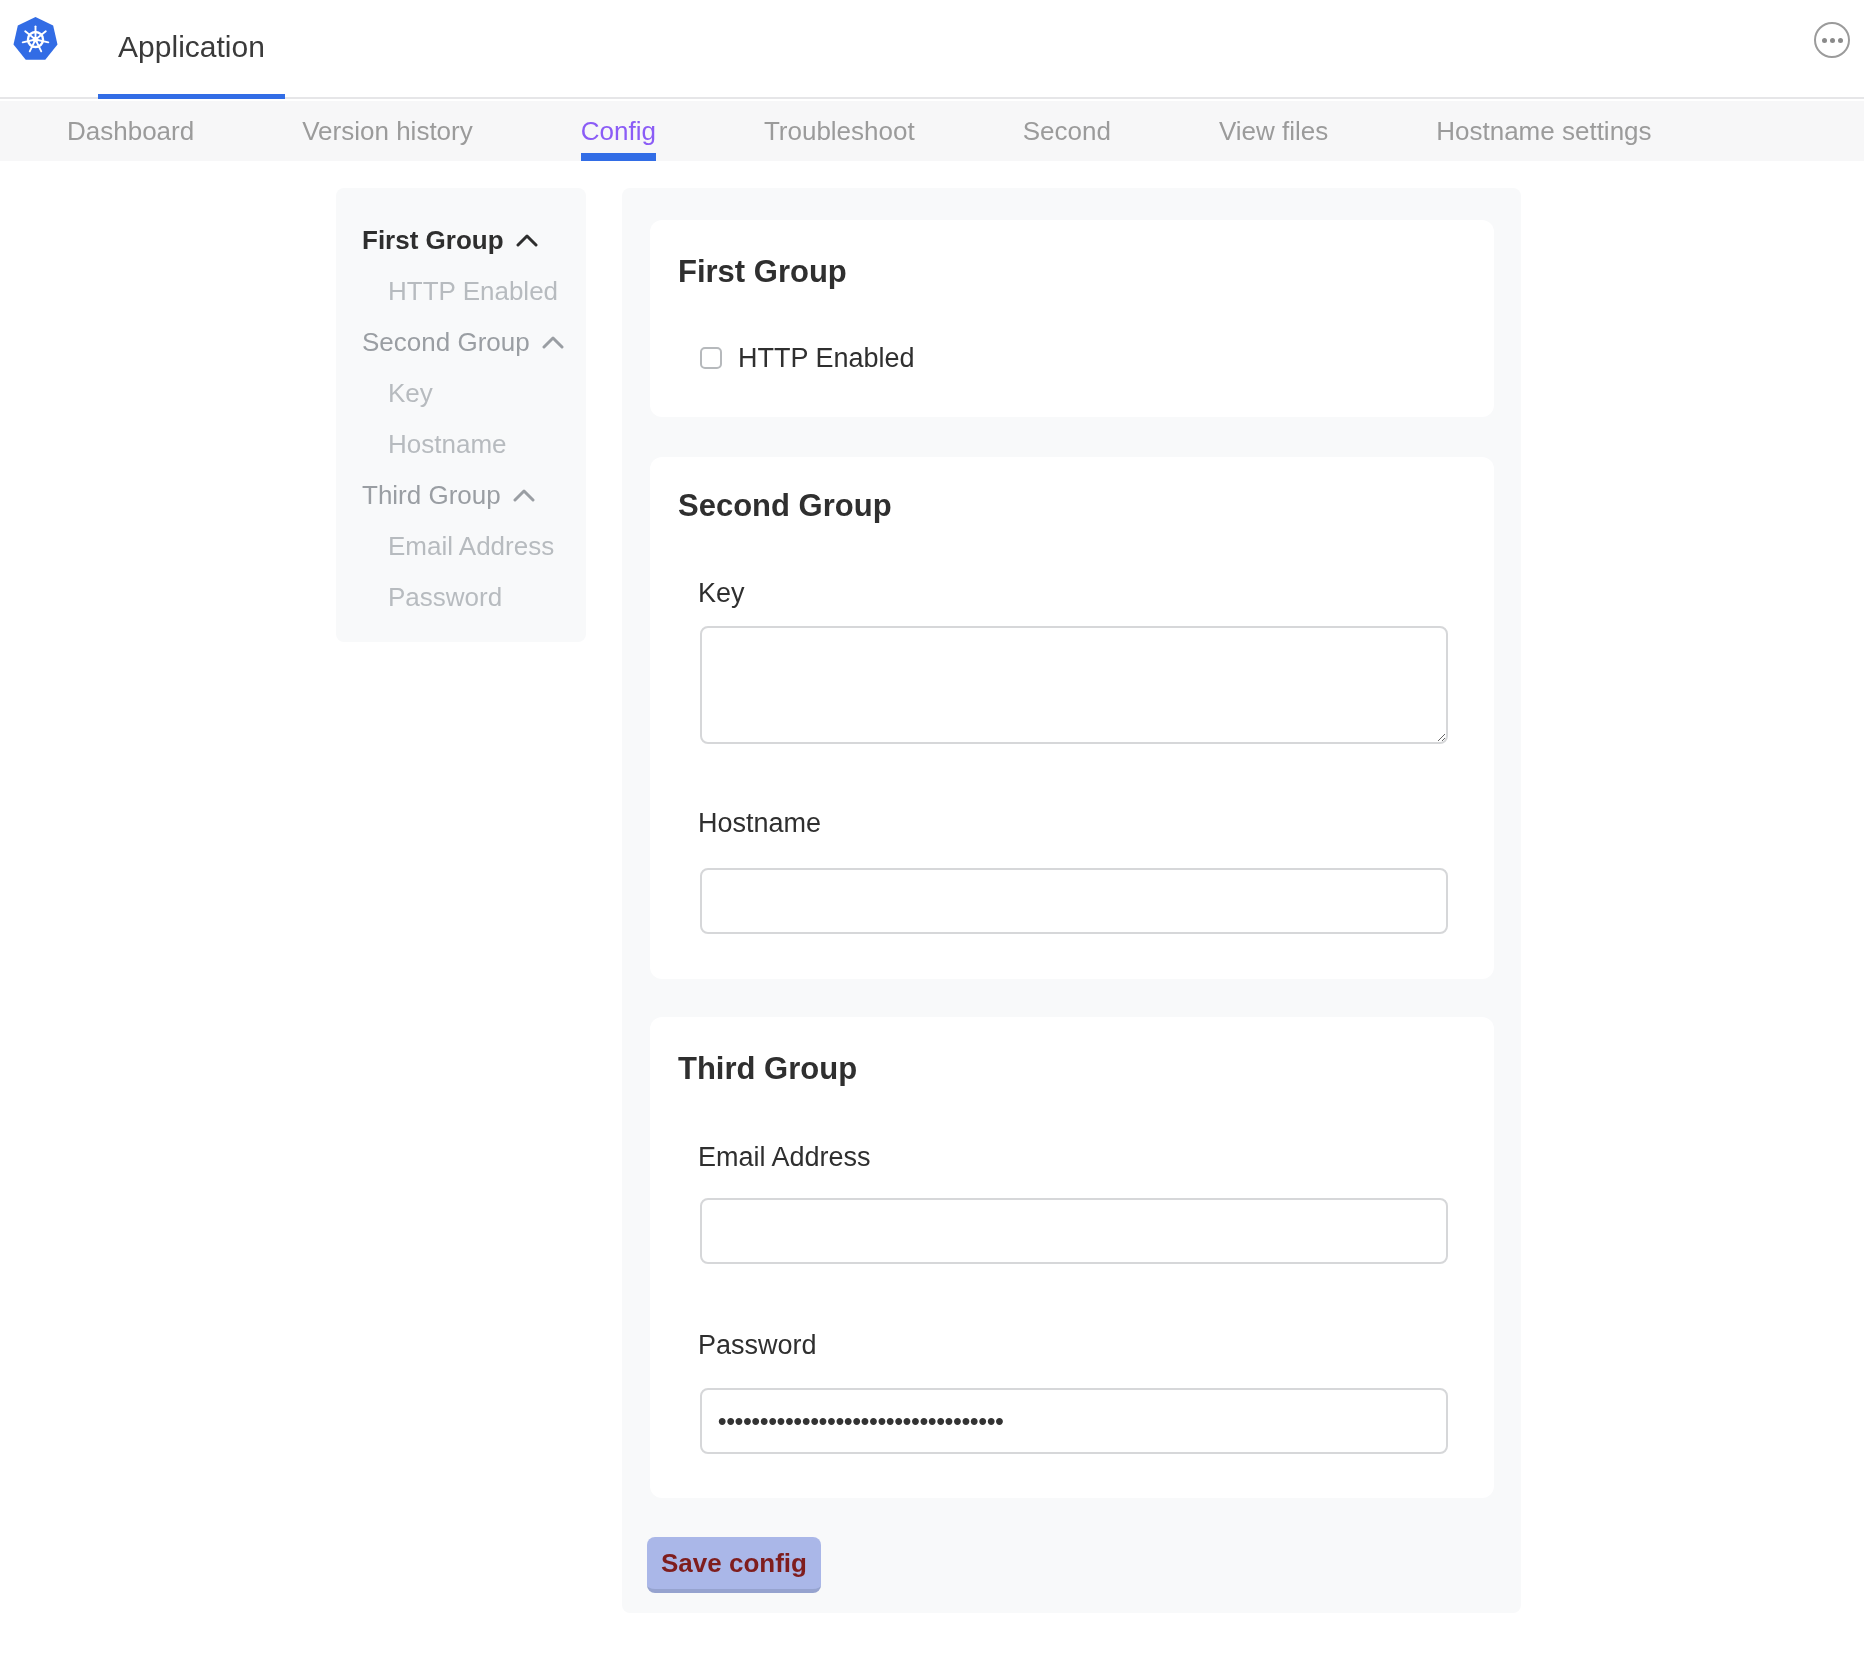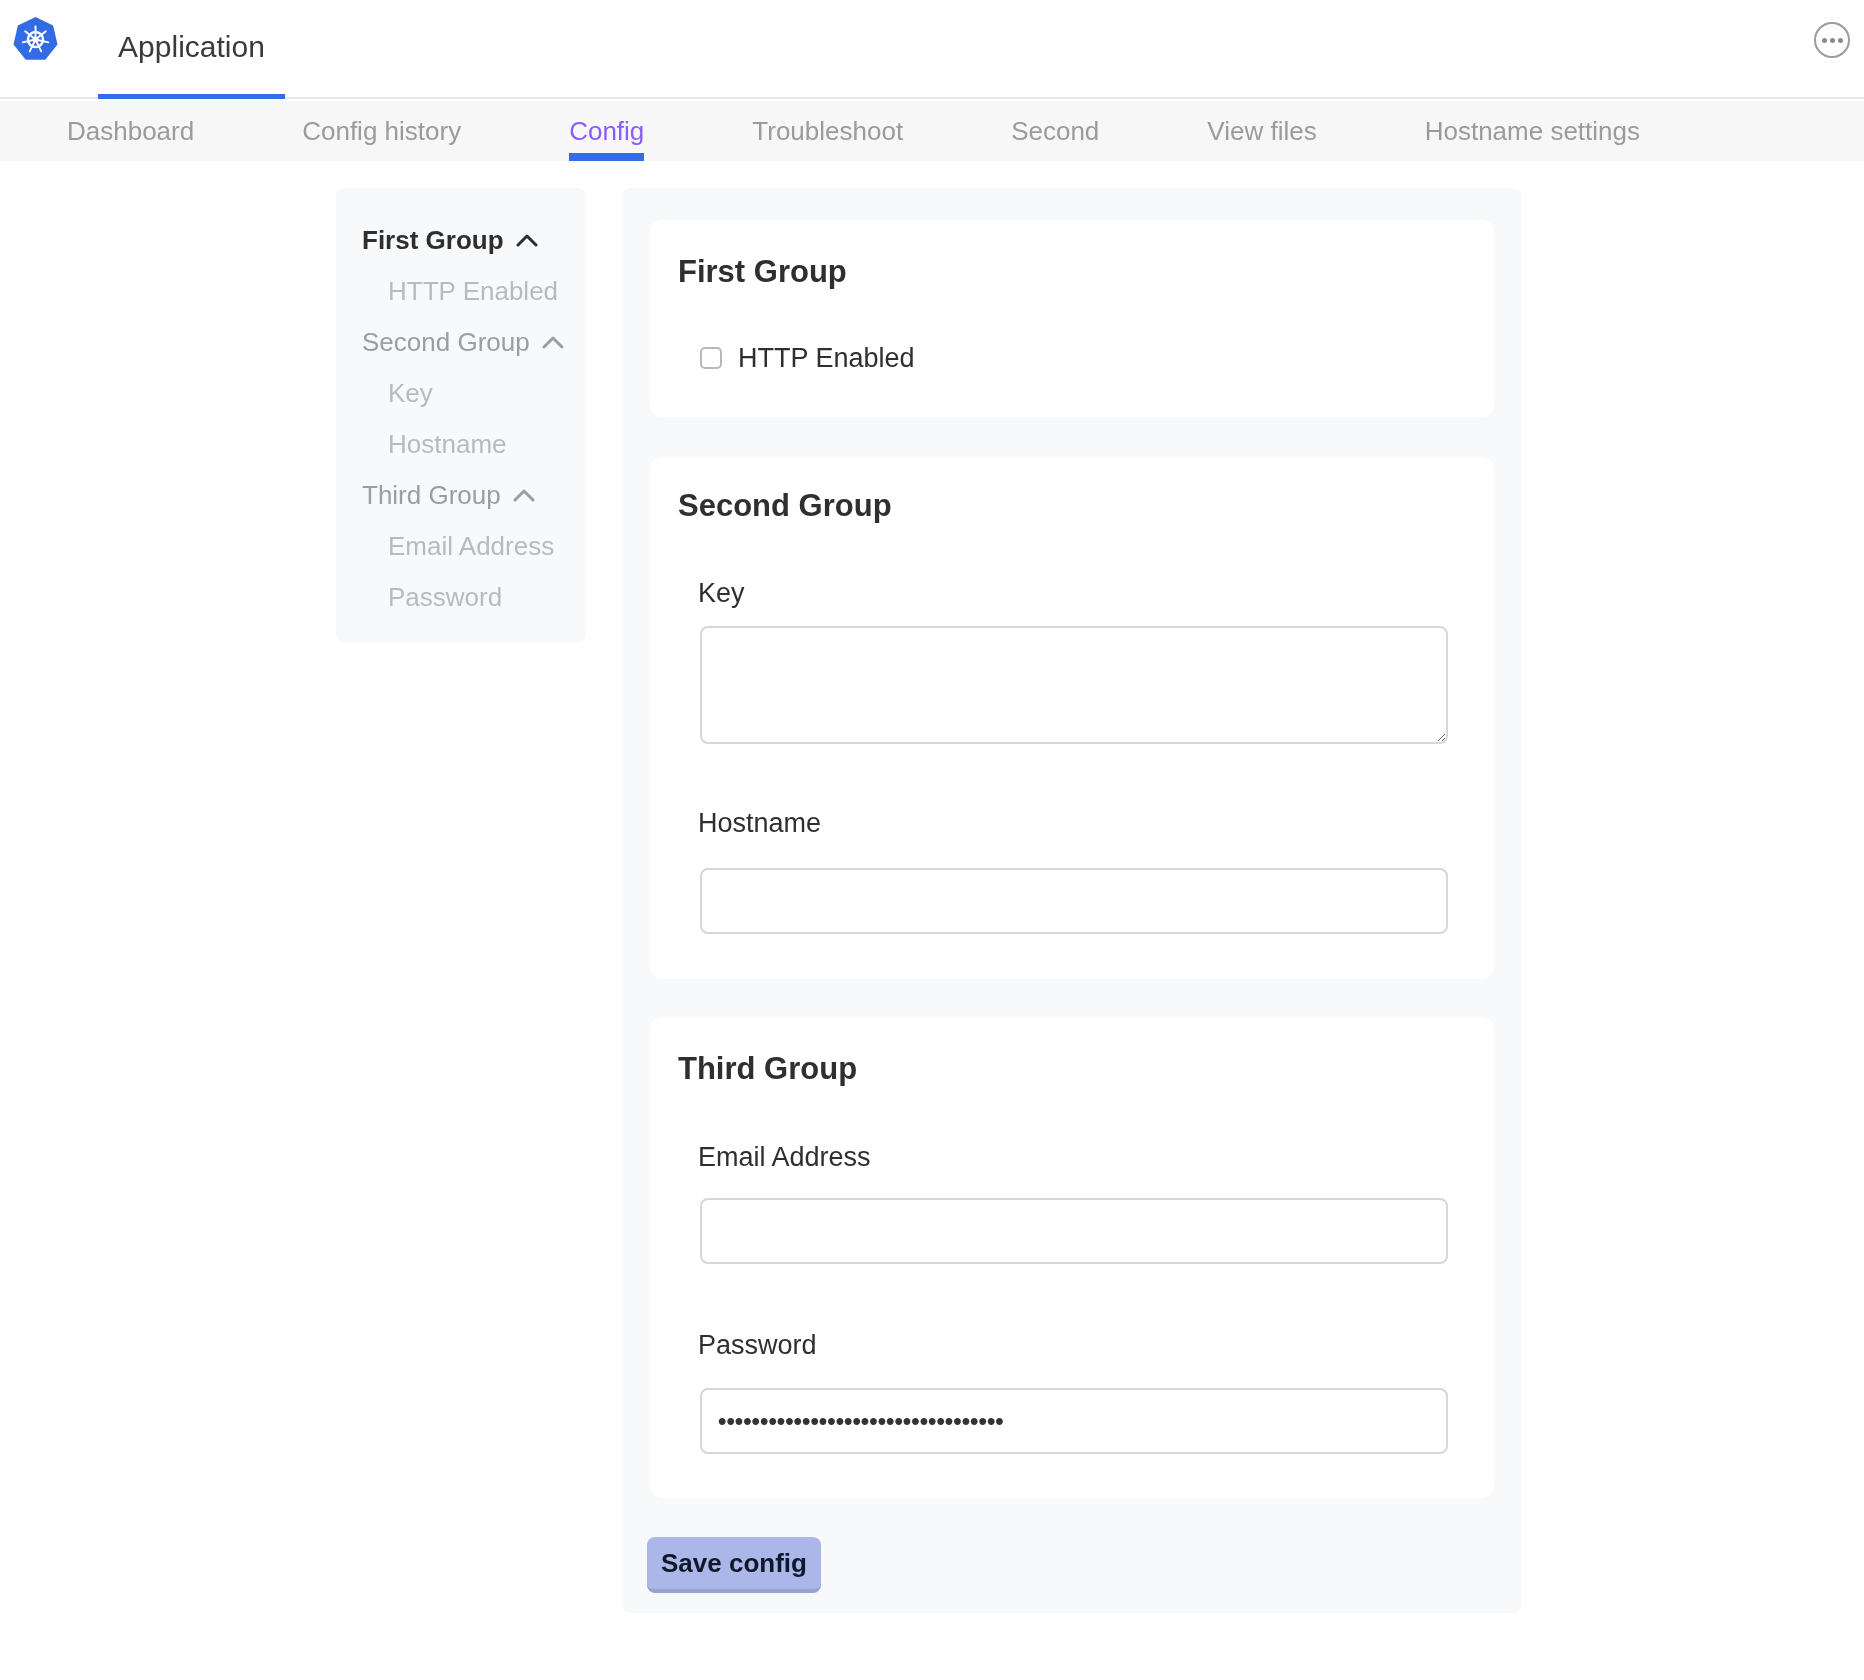--- a/index.html
+++ b/index.html
@@ -56,21 +56,21 @@
     border:2px solid #d6d7d9; border-radius:8px; background:#fff;
     font-family:"Liberation Sans", sans-serif; font-size:26px; color:#333;
     padding:12px 16px; outline:none; }
   textarea { height:118px; top:169px; resize:both; }
   .input-hostname { top:411px; height:66px; }
   .input-email { top:181px; height:66px; }
   .input-password { top:371px; height:66px; font-size:24px; font-weight:bold; letter-spacing:0px; }
 
   .save-btn { position:absolute; left:25px; top:1349px; width:174px; height:56px;
     background:#aab7e8; border:none; border-bottom:4px solid #96a3cf; border-radius:8px;
-    color:#0f172a; font-family:"Liberation Sans", sans-serif; font-size:26px;
+    color:#7f1d1d; font-family:"Liberation Sans", sans-serif; font-size:26px;
     font-weight:bold; cursor:pointer; }
 </style>
 </head>
 <body>
 
 <header class="topbar">
   <svg class="logo" viewBox="0 0 100 100">
     <polygon points="50,2 87.5,20.1 96.8,60.7 70.8,93.2 29.2,93.2 3.2,60.7 12.4,20.1" fill="#326ce5"></polygon>
     <circle cx="50" cy="50" r="16" fill="none" stroke="#ffffff" stroke-width="5"></circle>
     <g stroke="#ffffff" stroke-width="4" stroke-linecap="round">
@@ -87,21 +87,21 @@
   <div class="app-tab">Application</div>
   <div class="more-btn">
     <i></i>
       <i></i>
       <i></i>
   </div>
 </header>
 
 <nav class="nav">
   <div class="tab">Dashboard</div>
-  <div class="tab">Config history</div>
+  <div class="tab">Version history</div>
   <div class="tab active">Config</div>
   <div class="tab">Troubleshoot</div>
   <div class="tab">Second</div>
   <div class="tab">View files</div>
   <div class="tab">Hostname settings</div>
 </nav>
 
 <aside class="sidenav">
   <div class="side-item group active">
     <span>First Group</span>

